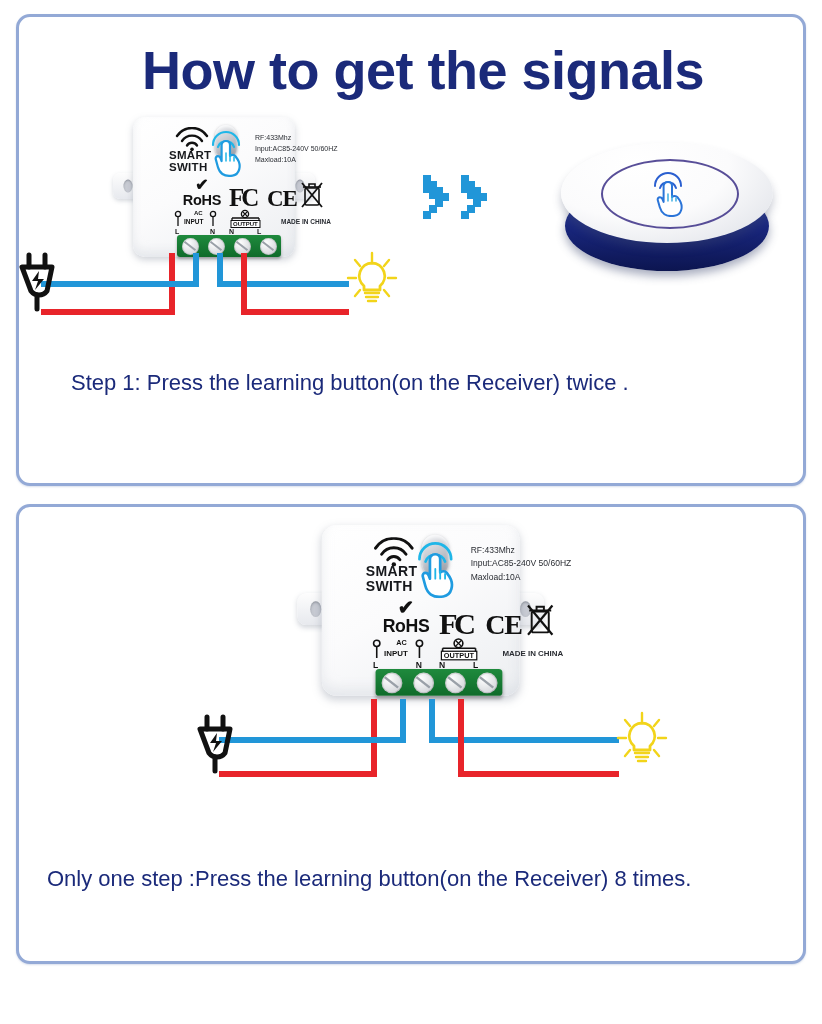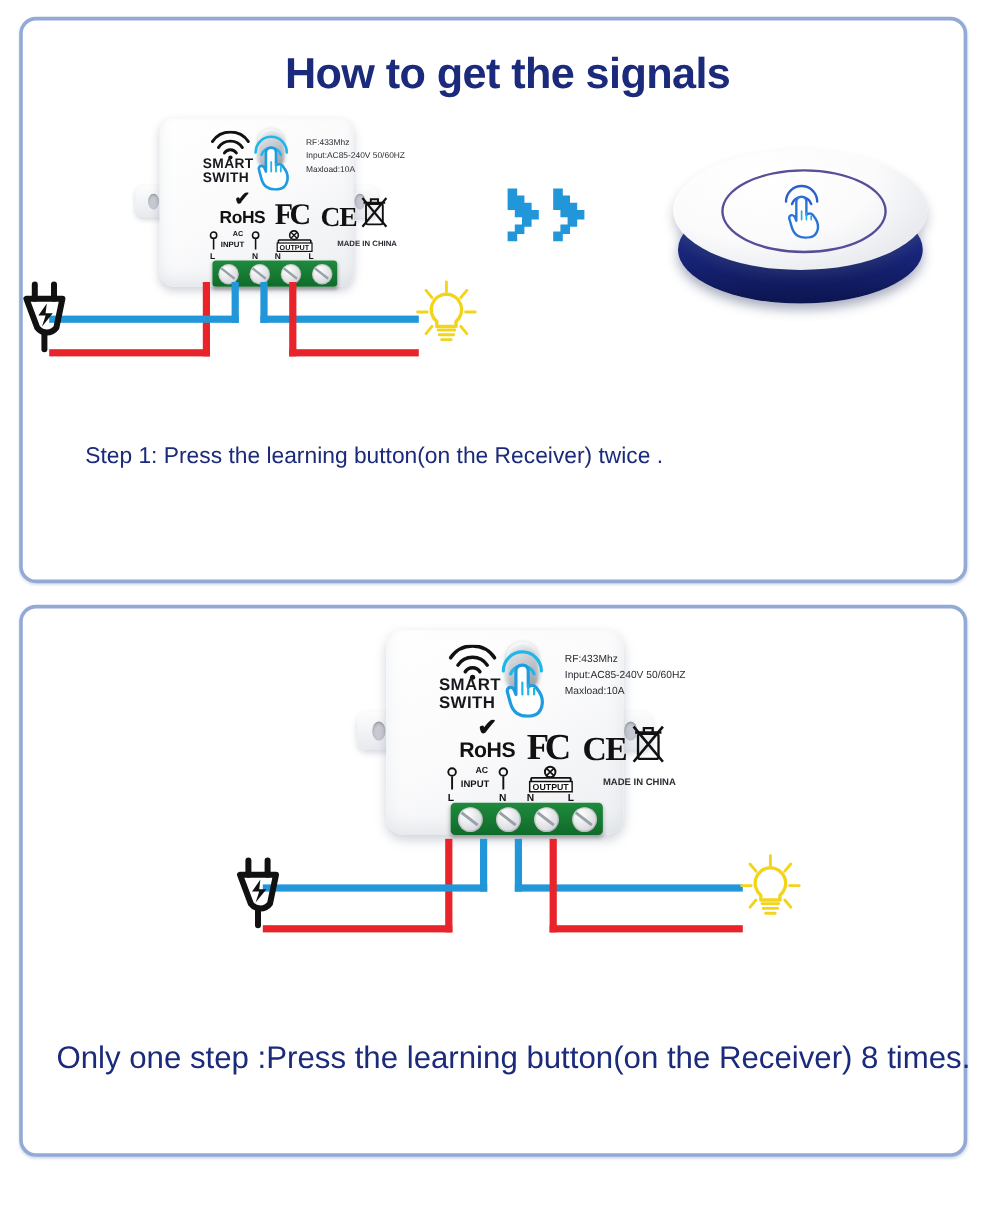--- a/index.html
+++ b/index.html
@@ -30,21 +30,21 @@
     box-shadow: 0 1px 2px rgba(140,160,200,0.35);
   }
   #panel-get   { height: 472px; }
   #panel-clear { height: 460px; margin-top: 18px; }
 
   
   .panel-title {
     text-align: center;
     color: #1b2a7a;
     font-weight: bold;
-    font-size: 36px;
+    font-size: 54px;
     letter-spacing: -0.5px;
     line-height: 1;
     font-family: "Liberation Sans", sans-serif;
     padding-left: 24px;
   }
   #panel-get   .panel-title { padding-top: 26px; }
   #panel-clear .panel-title { padding-top: 22px; }
 
   
   .stage { position: relative; width: 100%; }
@@ -194,26 +194,26 @@
     width: 138px; height: 70px;
     border-radius: 50%;
     border: 2px solid #3b2f86;
     opacity: 0.85;
   }
   .remote-touch { position: absolute; left: 88px; top: 28px; width: 42px; height: 46px; }
 
   
   .steps {
     color: #1b2a7a;
-    font-size: 19px;
+    font-size: 22px;
     line-height: 1.30;
     font-family: "Liberation Sans", sans-serif;
   }
   #steps-get   { position: absolute; left: 52px; top: 352px; }
-  #steps-clear { position: absolute; left: 28px; top: 358px; font-size: 26px; }
+  #steps-clear { position: absolute; left: 28px; top: 358px; font-size: 22px; }
   .steps div { white-space: nowrap; }
 </style>
 </head>
 <body>
 
 <div class="page">
 
   <section class="panel" id="panel-get">
 
     <h1 class="panel-title">How to get the signals</h1>

